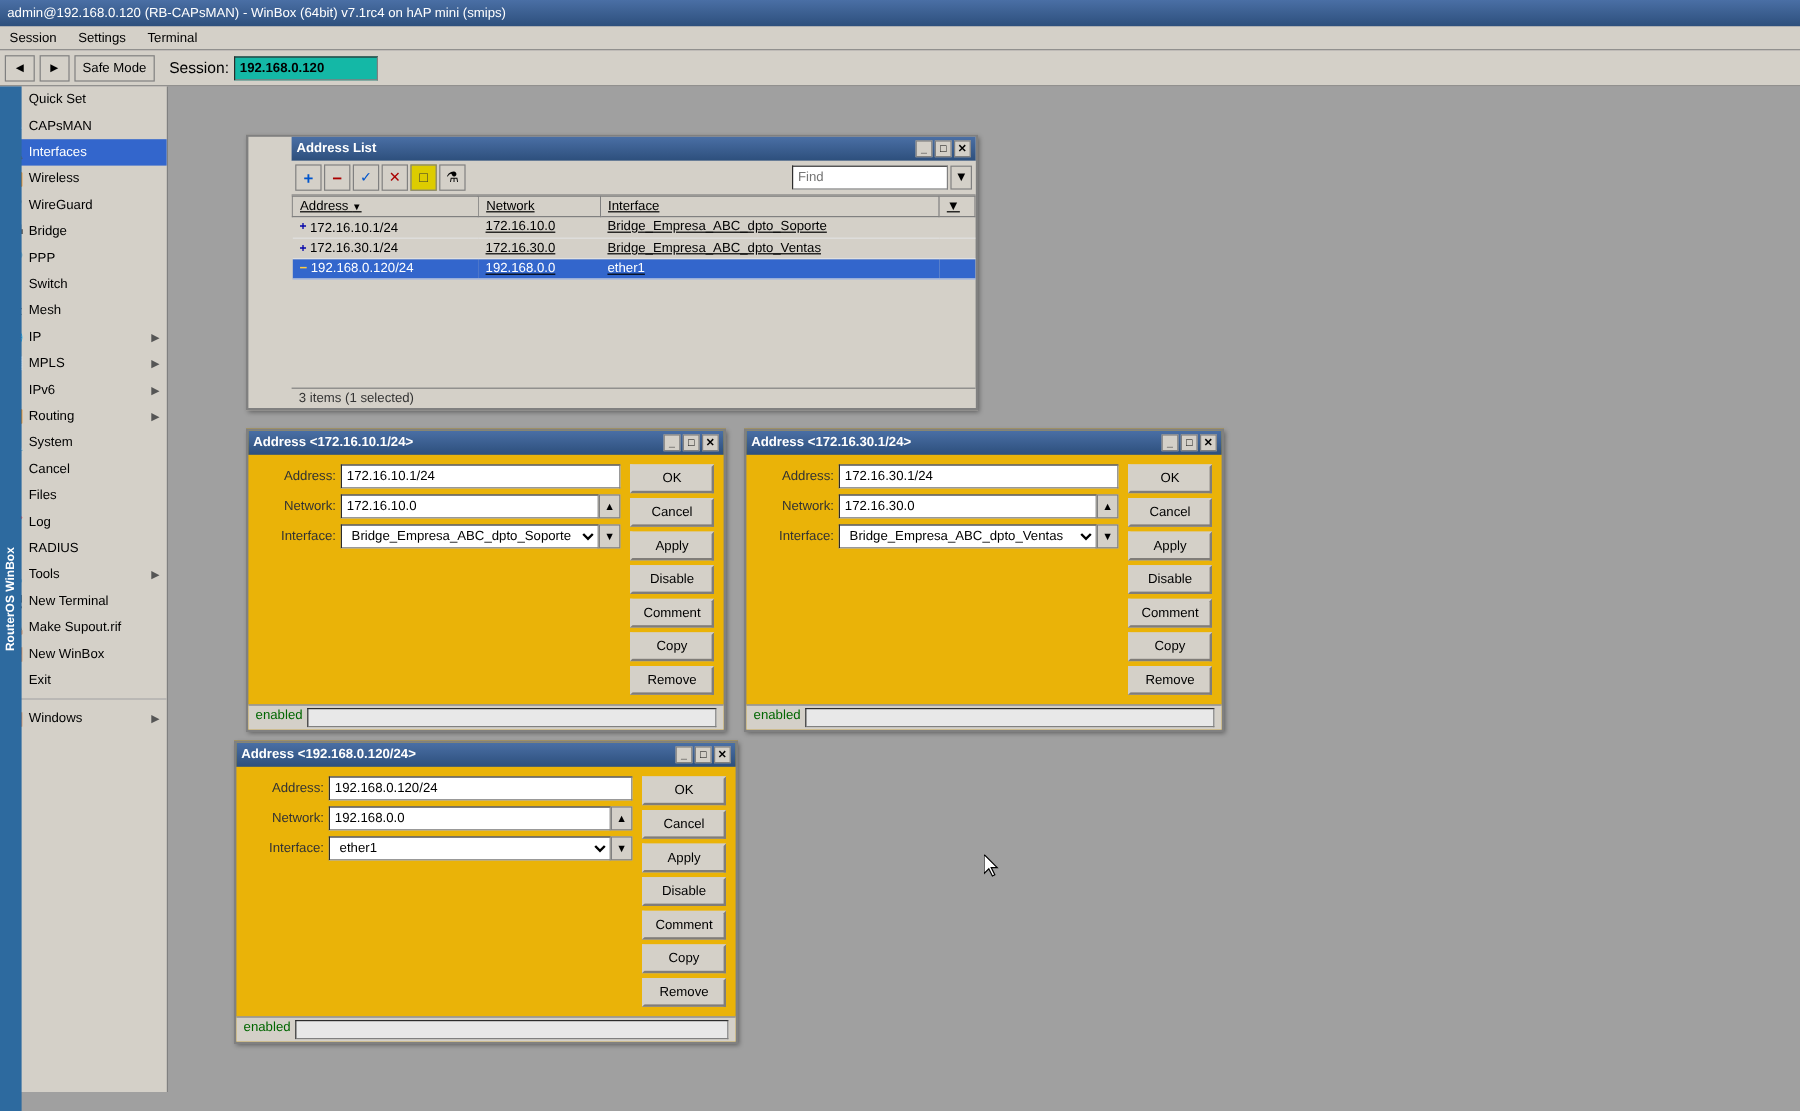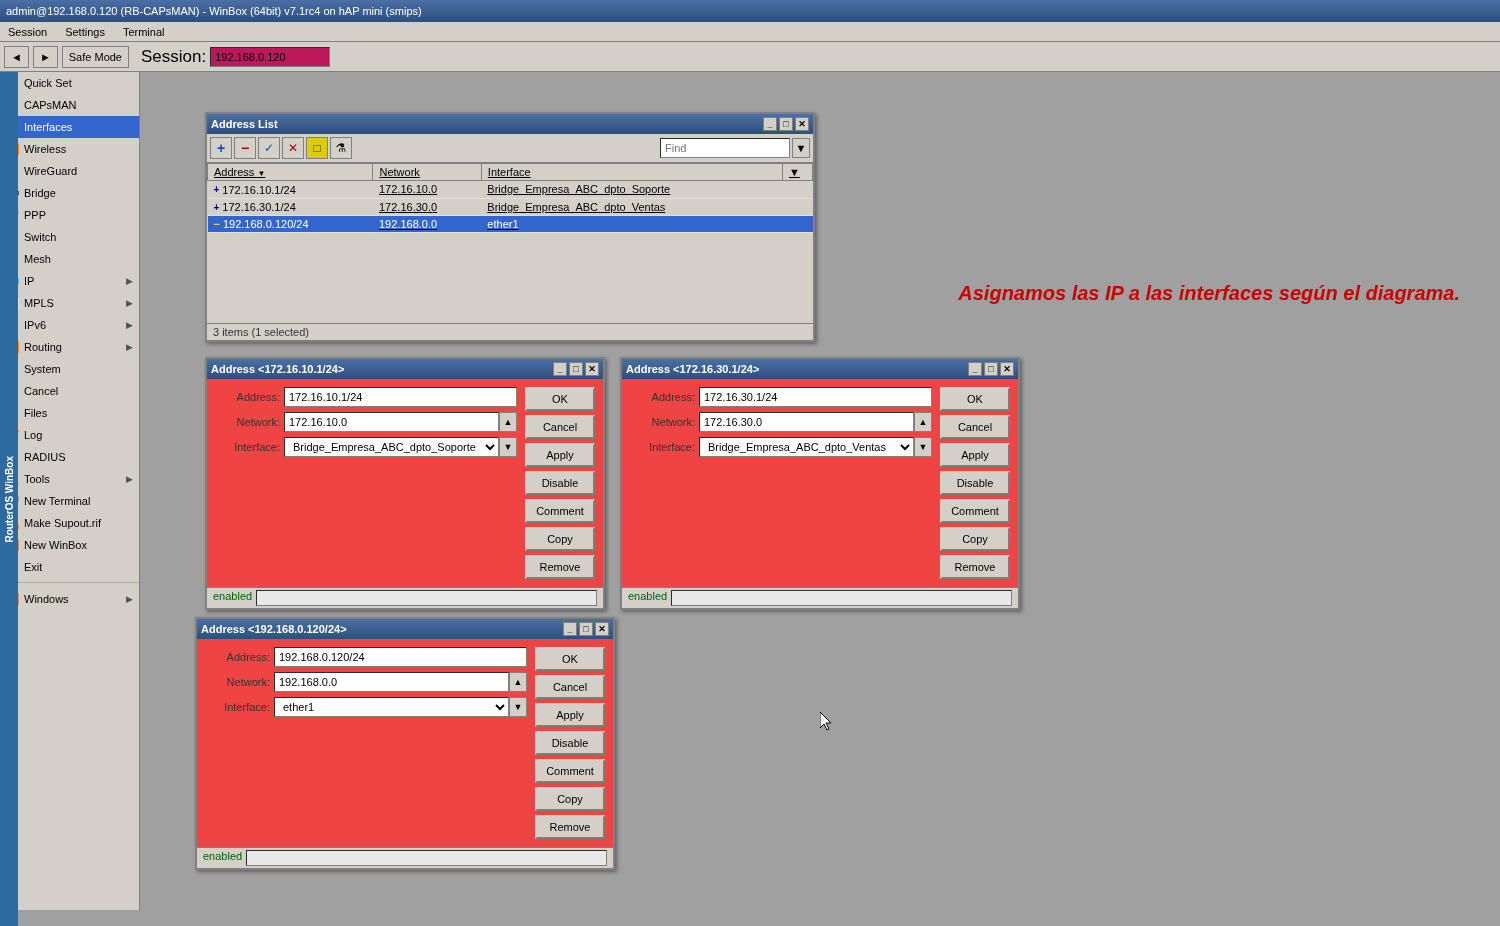--- a/index.html
+++ b/index.html
@@ -50,30 +50,31 @@
       height: 30px;
     }
     .toolbar-btn {
       background: #d4d0c8;
       border: 1px solid #808080;
       padding: 2px 6px;
       cursor: pointer;
       font-size: 11px;
       height: 22px;
     }
-    .session-label { font-size: 17px; margin-left: 8px; }
+    .session-label { font-size: 13px; margin-left: 8px; }
     .session-value {
       border: 1px inset #808080;
-      background: #be185d;
+      background: #14b8a6;
       padding: 1px 4px;
       font-size: 11px;
       height: 20px;
       display: inline-flex;
       align-items: center;
       min-width: 120px;
+      font-weight: bold;
     }
 
     
     .sidebar {
       position: absolute;
       top: 72px;
       left: 0;
       width: 140px;
       bottom: 16px;
       background: #d4d0c8;
@@ -170,20 +171,21 @@
       font-size: 9px;
       cursor: pointer;
       color: #000;
     }
 
     
     .address-list-win {
       top: 40px;
       left: 65px;
       width: 610px;
+      padding-left: 36px;
     }
     .list-toolbar {
       display: flex;
       align-items: center;
       padding: 3px;
       gap: 2px;
       border-bottom: 1px solid #808080;
       background: #d4d0c8;
     }
     .list-toolbar-btn {
@@ -255,21 +257,21 @@
     .status-bar {
       padding: 2px 6px;
       font-size: 11px;
       color: #333;
       border-top: 1px solid #808080;
       background: #d4d0c8;
     }
 
     
     .dialog-win {
-      background: #ef4444;
+      background: #eab308;
     }
     .dialog-body {
       padding: 8px;
       display: flex;
       gap: 8px;
     }
     .dialog-fields {
       flex: 1;
     }
     .field-row {
@@ -532,21 +534,20 @@
   <div style="height:6px; border-top:1px solid #aaa; margin-top:4px;"></div>
   <div class="sidebar-item">
     <span class="sidebar-icon">🪟</span>
     <span>Windows</span>
     <span class="sidebar-arrow">▶</span>
   </div>
 </div>
 
 <div class="main-area">
 
-  <div class="annotation-text">Asignamos las IP a las interfaces según el diagrama.</div>
 
   <div class="win address-list-win" style="width:610px;">
     <div class="win-titlebar">
       <span>Address List</span>
       <div class="win-controls">
         <div class="win-ctrl">_</div>
         <div class="win-ctrl">□</div>
         <div class="win-ctrl">✕</div>
       </div>
     </div>

